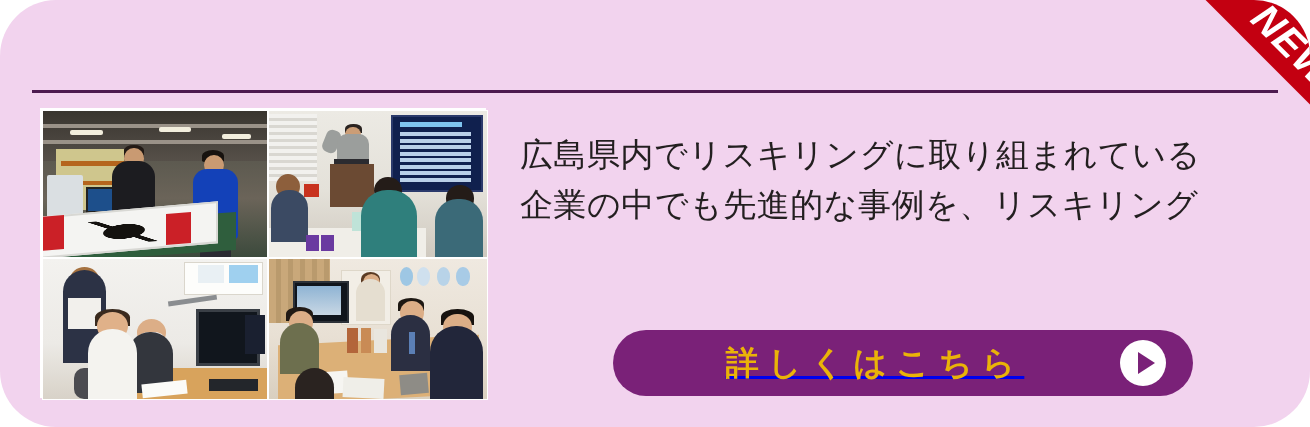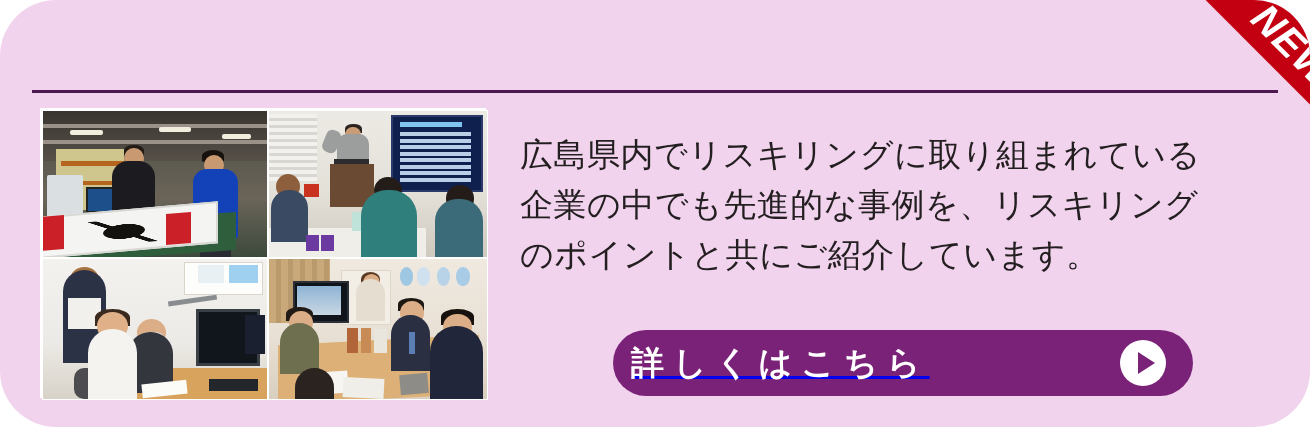--- a/index.html
+++ b/index.html
@@ -319,22 +319,22 @@
     width: 580px;
     height: 66px;
     background: #7a2178;
     border-radius: 33px;
     display: flex;
     align-items: center;
     cursor: pointer;
   }
   .cta-label {
     flex: 1;
-    text-align: left;
-    color: #ffffff;
+    text-align: center;
+    color: #eab308;
     font-size: 33px;
     font-weight: bold;
     letter-spacing: 9px;
     padding-left: 18px;
     font-family: "DejaVu Sans", "Liberation Sans", sans-serif;
   }
   .cta-arrow {
     width: 48px;
     height: 48px;
     margin-right: 26px;
@@ -467,21 +467,20 @@
       <div class="p1h"></div>
       <div class="p1"></div>
       <div class="p2"></div>
     </div>
 
   </div>
 
   <div class="body-text">
     <p>広島県内でリスキリングに取り組まれている</p>
     <p>企業の中でも先進的な事例を、リスキリング</p>
-    <p>のポイントと共にご紹介しています。</p>
   </div>
 
   <a class="cta" href="#">
     <span class="cta-label">詳しくはこちら</span>
     <span class="cta-arrow">
       <svg viewBox="0 0 48 48" width="48" height="48" aria-hidden="true">
         <circle cx="24" cy="24" r="23" fill="#ffffff"></circle>
         <polygon points="19,13 36,24 19,35" fill="#7a2178"></polygon>
       </svg>
     </span>

